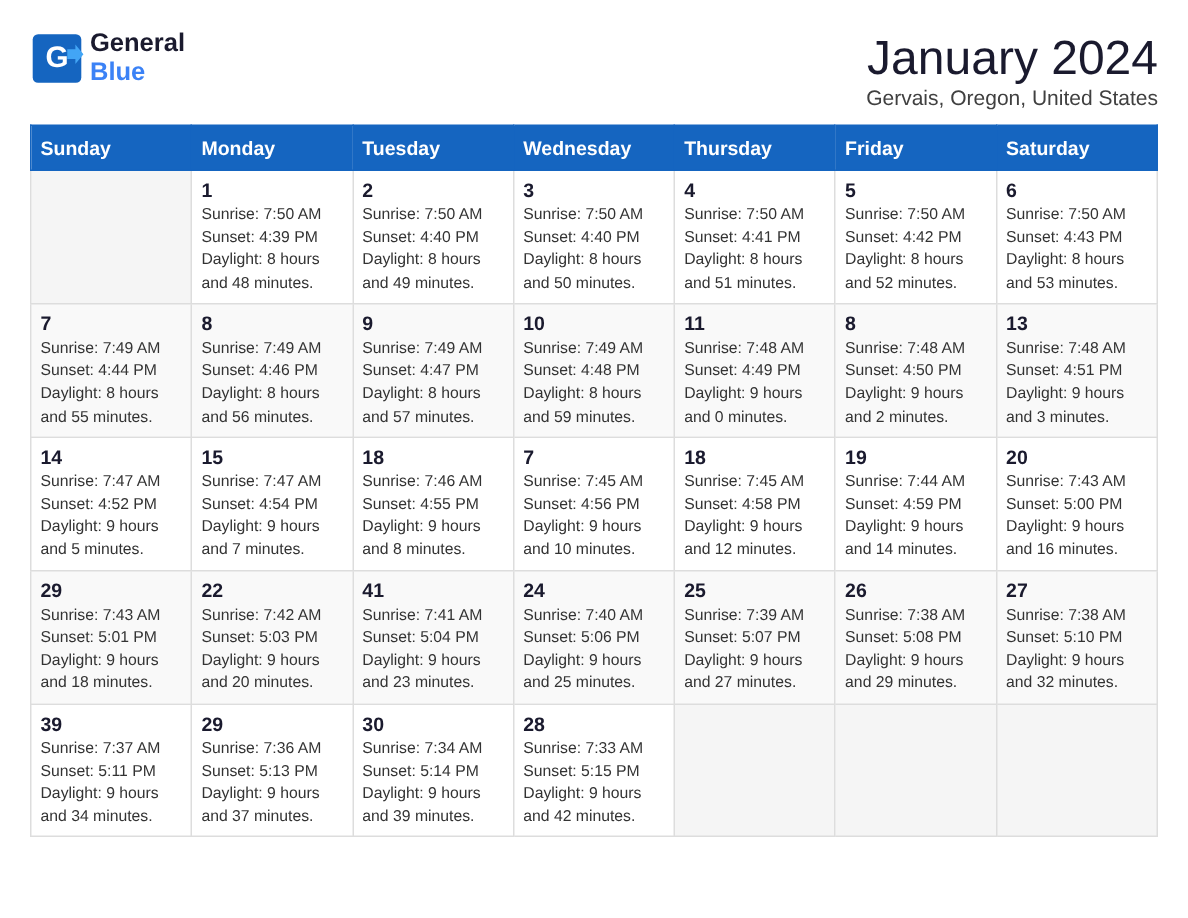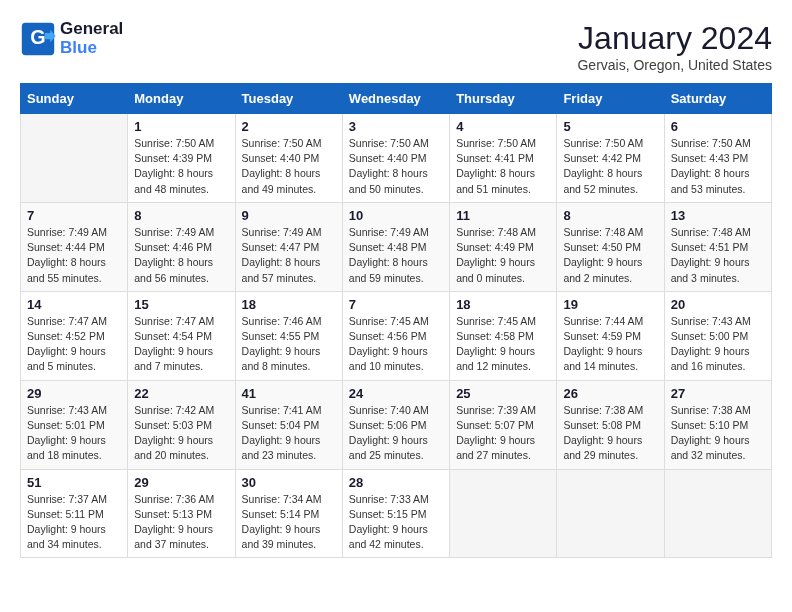--- a/index.html
+++ b/index.html
@@ -233,21 +233,21 @@
           <span class="day-number">26</span>
           <div class="day-info">Sunrise: 7:38 AM<br>Sunset: 5:08 PM<br>Daylight: 9 hours<br>and 29 minutes.</div>
         </td>
         <td>
           <span class="day-number">27</span>
           <div class="day-info">Sunrise: 7:38 AM<br>Sunset: 5:10 PM<br>Daylight: 9 hours<br>and 32 minutes.</div>
         </td>
       </tr>
       <tr>
         <td>
-          <span class="day-number">51</span>
+          <span class="day-number">39</span>
           <div class="day-info">Sunrise: 7:37 AM<br>Sunset: 5:11 PM<br>Daylight: 9 hours<br>and 34 minutes.</div>
         </td>
         <td>
           <span class="day-number">29</span>
           <div class="day-info">Sunrise: 7:36 AM<br>Sunset: 5:13 PM<br>Daylight: 9 hours<br>and 37 minutes.</div>
         </td>
         <td>
           <span class="day-number">30</span>
           <div class="day-info">Sunrise: 7:34 AM<br>Sunset: 5:14 PM<br>Daylight: 9 hours<br>and 39 minutes.</div>
         </td>

